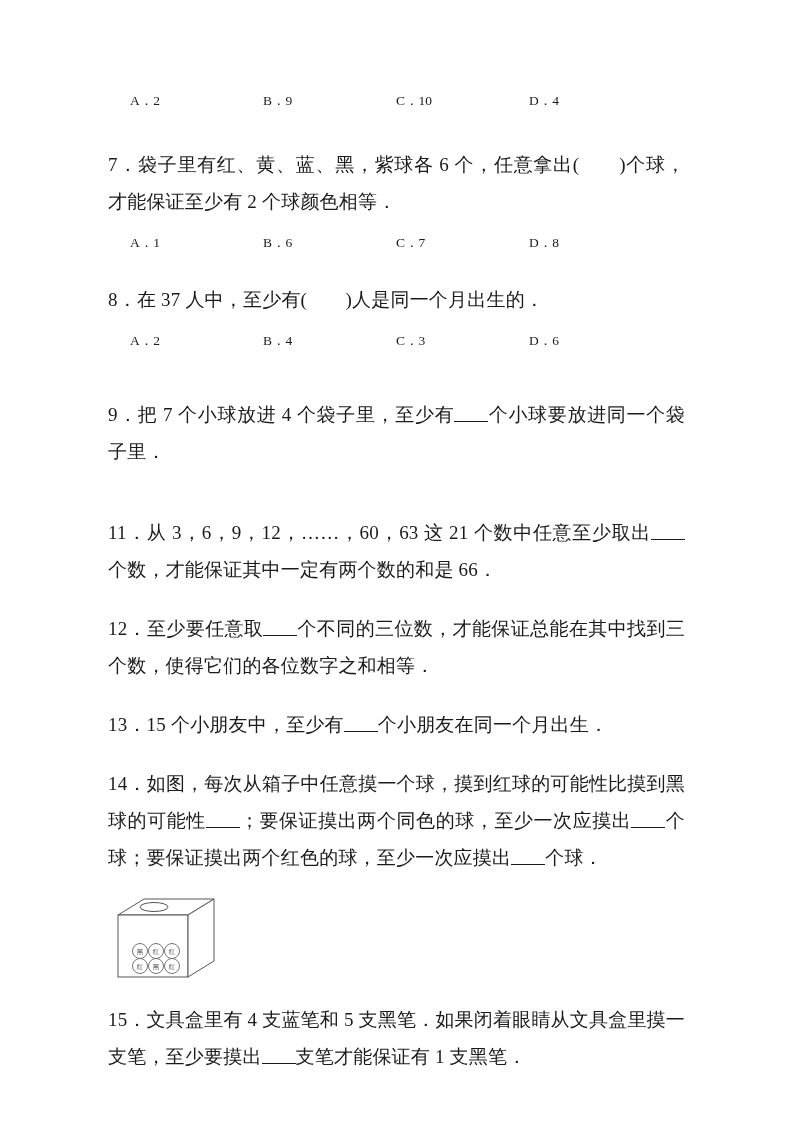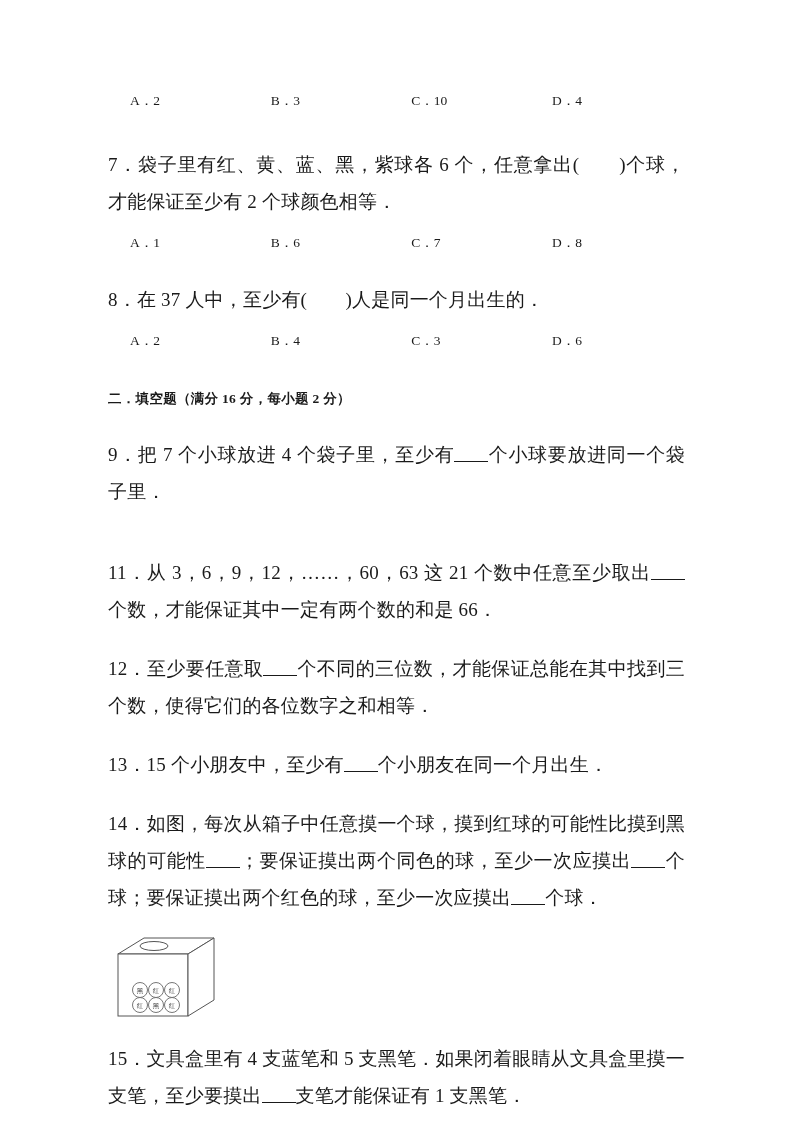--- a/index.html
+++ b/index.html
@@ -31,21 +31,20 @@
     text-align: justify;
     letter-spacing: 0.2px;
   }
   .options {
     display: flex;
     font-size: 13.5px;
     line-height: 1.9;
     padding-left: 22px;
     margin-top: 10px;
     margin-bottom: 10px;
-    justify-content: space-between;
   }
   .opt {
     width: 133px;
     flex: 0 0 133px;
     white-space: nowrap;
   }
   .spacer-sm { height: 16px; }
   .spacer-md { height: 22px; }
   .section-head {
     font-size: 13.5px;
@@ -70,21 +69,21 @@
   
   svg.cube { display: block; }
 </style>
 </head>
 <body>
 
 <div class="page">
 
   <div class="options">
     <span class="opt">A．2</span>
-    <span class="opt">B．3</span>
+    <span class="opt">B．9</span>
     <span class="opt">C．10</span>
     <span class="opt">D．4</span>
   </div>
 
   <div class="spacer-md"></div>
 
   <div class="q-block">
     <div class="q-text">
       <span>7．</span><span>袋子里有红、黄、蓝、黑，紫球各 6 个，任意拿出(　　)个球，才能保证至少有 2 个球颜色相等．</span>
     </div>
@@ -105,21 +104,20 @@
     <div class="options">
       <span class="opt">A．2</span>
       <span class="opt">B．4</span>
       <span class="opt">C．3</span>
       <span class="opt">D．6</span>
     </div>
   </div>
 
   <div class="spacer-sm"></div>
 
-  <div class="section-head">二．填空题（满分 16 分，每小题 2 分）</div>
 
   <div class="spacer-sm"></div>
 
   <div class="q-text">
     <span>9．</span><span>把 7 个小球放进 4 个袋子里，至少有</span><span class="fill"></span><span>个小球要放进同一个袋子里．</span>
   </div>
 
   <div class="spacer-md"></div>
 
 

